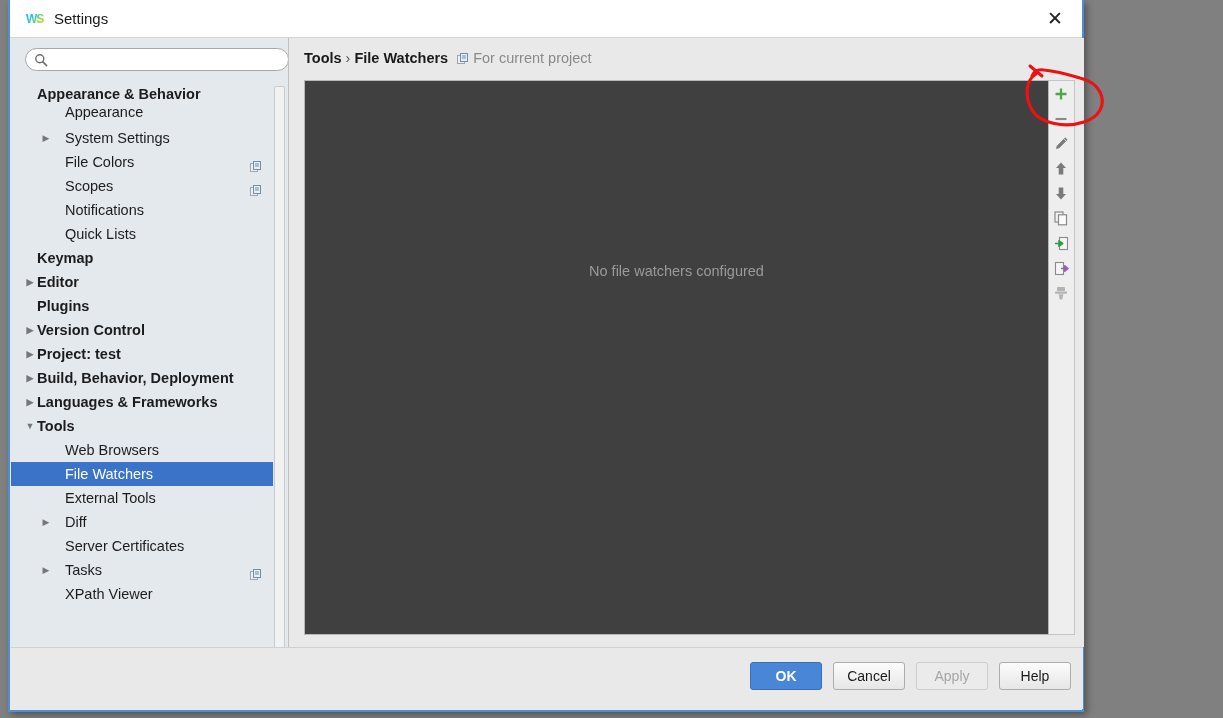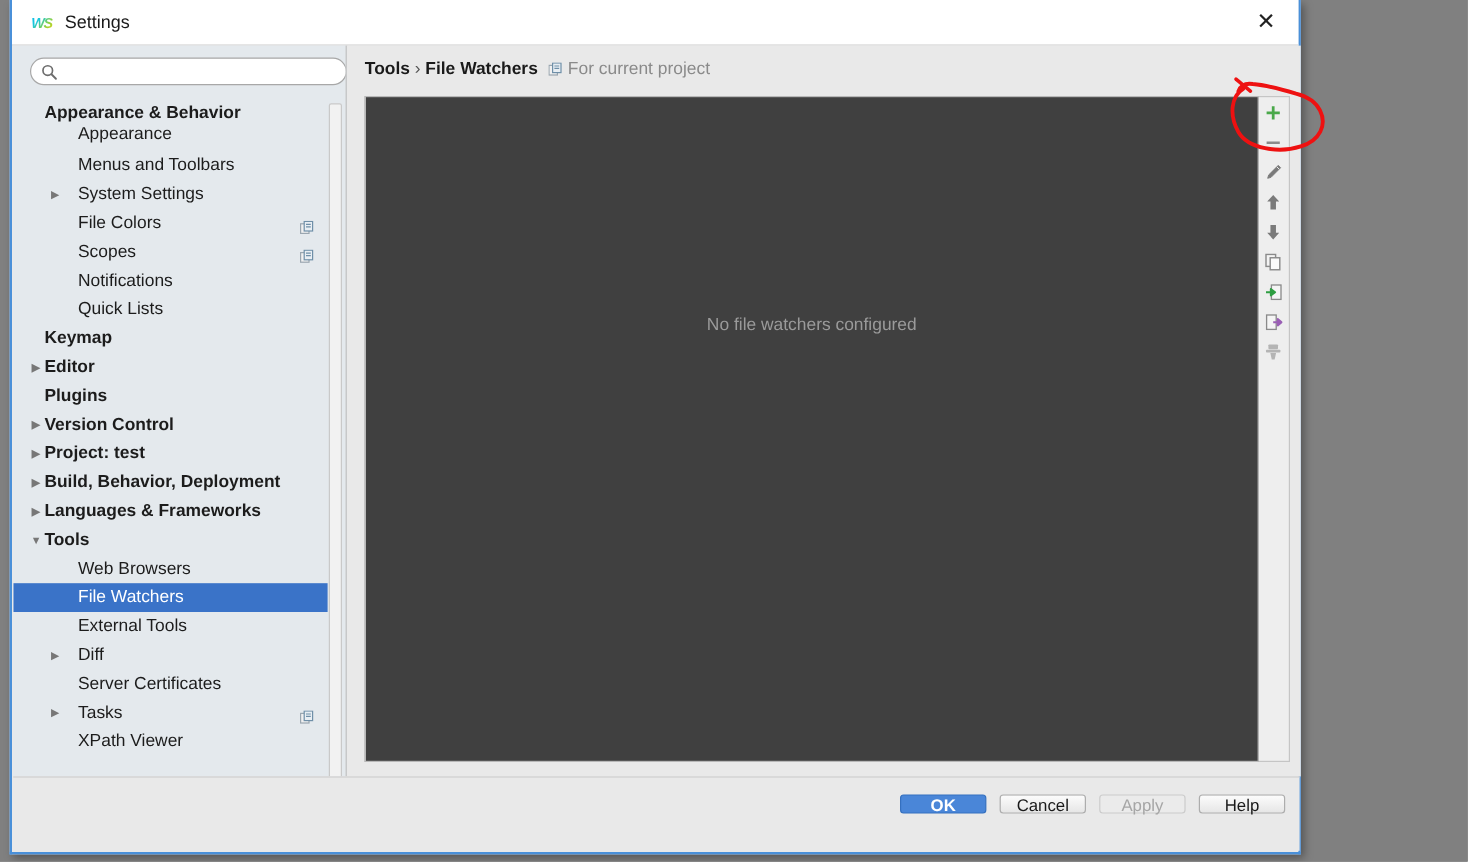--- a/index.html
+++ b/index.html
@@ -41,21 +41,20 @@
     background: #ffffff;
     border-bottom: 1px solid #d4d4d4;
     box-sizing: border-box;
   }
   .title-logo {
     position: absolute;
     left: 16px; top: 11px;
     width: 18px; height: 17px;
     font-size: 12px;
     font-weight: bold;
-    font-style: italic;
     letter-spacing: -1px;
     background: linear-gradient(135deg,#00b8f5 0%,#1ec8d8 35%,#8fd13f 65%,#ffd500 100%);
     -webkit-background-clip: text;
     background-clip: text;
     color: transparent;
     line-height: 17px;
   }
   .title-text {
     position: absolute;
     left: 44px; top: 10px;
@@ -264,21 +263,21 @@
     top: 647px;
     width: 1072px;
     height: 62px;
     background: #e9e9e9;
     border-top: 1px solid #d0d0d0;
     box-sizing: border-box;
   }
   .btn {
     position: absolute;
     top: 14px;
-    height: 16px;
+    height: 28px;
     border: 1px solid #adadad;
     border-radius: 3px;
     background: linear-gradient(#fcfcfc,#e6e6e6);
     font-family: "Liberation Sans", sans-serif;
     font-size: 14px;
     color: #1a1a1a;
     cursor: pointer;
     padding: 0;
   }
   .btn.primary {
@@ -330,21 +329,20 @@
               <line x1="8.9" y1="8.9" x2="12.6" y2="12.6" stroke="#6d6d6d" stroke-width="1.6" stroke-linecap="round"></line>
             </svg>
           </span>
           <input class="search-input" type="text" placeholder="" style="">
         </div>
       </div>
 
       <div class="tree" id="tree">
           <div class="tree-row lvl0 group"><span class="tree-label">Appearance &amp; Behavior</span></div>
           <div class="tree-row lvl1 first-partial"><span class="tree-label">Appearance</span></div>
-          <div class="tree-row lvl1"><span class="tree-label">Menus and Toolbars</span></div>
           <div class="tree-row lvl1"><span class="arrow">▶</span><span class="tree-label">System Settings</span></div>
           <div class="tree-row lvl1"><span class="tree-label">File Colors</span><span class="cfg-badge"><svg width="12" height="12" viewBox="0 0 12 12">
   <rect x="0.5" y="2.5" width="7" height="8" fill="#f0f0f0" stroke="#9aa6b0" stroke-width="1"></rect>
   <rect x="3.5" y="0.5" width="7" height="8" fill="#e8eef3" stroke="#6f8fa8" stroke-width="1"></rect>
   <line x1="5" y1="3" x2="9" y2="3" stroke="#6f8fa8" stroke-width="1"></line>
   <line x1="5" y1="5" x2="9" y2="5" stroke="#6f8fa8" stroke-width="1"></line>
 </svg></span></div>
           <div class="tree-row lvl1"><span class="tree-label">Scopes</span><span class="cfg-badge"><svg width="12" height="12" viewBox="0 0 12 12">
   <rect x="0.5" y="2.5" width="7" height="8" fill="#f0f0f0" stroke="#9aa6b0" stroke-width="1"></rect>
   <rect x="3.5" y="0.5" width="7" height="8" fill="#e8eef3" stroke="#6f8fa8" stroke-width="1"></rect>

